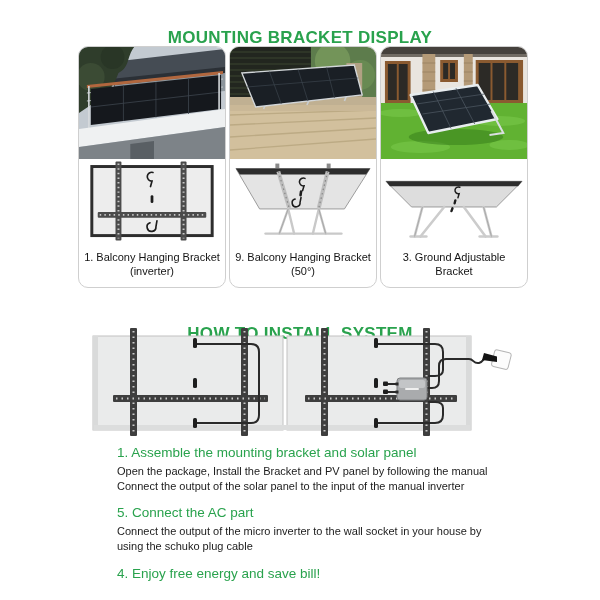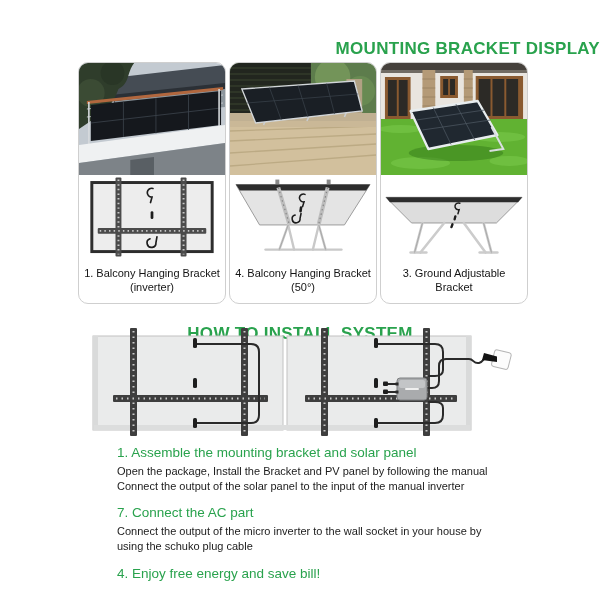--- a/index.html
+++ b/index.html
@@ -4,23 +4,23 @@
 <style>
   html,body{margin:0;padding:0;}
   body{
     width:600px;height:600px;position:relative;background:#ffffff;
     font-family:"Liberation Sans", sans-serif;color:#1c1c1c;overflow:hidden;
   }
   .sec-title{
     position:absolute;left:0;width:600px;text-align:center;
     font-size:17px;font-weight:bold;color:#29a24d;letter-spacing:.3px;
   }
-  #title-mounting{top:28px;text-align:right;}
+  #title-mounting{top:17px;}
   #title-install{top:313px;}
-  .cards{position:absolute;top:62px;left:78px;width:450px;display:flex;gap:3px;}
+  .cards{position:absolute;top:46px;left:78px;width:450px;display:flex;gap:3px;}
   .card{
     width:148px;height:242px;box-sizing:border-box;background:#fff;
     border:1px solid #cfcfcf;border-radius:10px;overflow:hidden;
     display:flex;flex-direction:column;
   }
   .photo{height:112px;flex:none;}
   .photo svg{display:block;width:100%;height:100%;}
   .diagram{height:88px;flex:none;padding-top:2px;}
   .diagram svg{display:block;width:100%;height:100%;}
   .caption{
@@ -172,21 +172,21 @@
           <line x1="90" y1="48" x2="97" y2="73"></line>
         </g>
         <g fill="none" stroke="#1d1d1d" stroke-width="1.6" stroke-linecap="round">
           <path d="M76,17 a4,4 0 1 0 -1,7.6 l-1.4,4.8"></path>
           <path d="M66,38 a4,4 0 1 0 5,3.4 l1,-5"></path>
         </g>
         <rect x="70.5" y="29" width="2.6" height="6.5" rx="1.3" fill="#1d1d1d" transform="rotate(8 72 32)"></rect>
       </svg>
     </div>
     <div class="caption">
-      <div>4. Balcony Hanging Bracket</div>
+      <div>9. Balcony Hanging Bracket</div>
       <div>(50°)</div>
     </div>
   </div>
 
   <div class="card">
     <div class="photo">
       <svg viewBox="0 0 148 112" preserveAspectRatio="none">
         <rect width="148" height="58" fill="#e9e5df"></rect>
         <rect width="148" height="7" fill="#45413c"></rect>
         <rect y="7" width="148" height="3" fill="#716b63"></rect>
@@ -327,16 +327,16 @@
       <rect x="408" y="25" width="17" height="17" rx="2.5" fill="#fcfcfc" stroke="#b5b5b5" transform="rotate(14 416 33)"></rect>
       <polygon points="399,27 412,30.5 412,36 397,34" fill="#141414"></polygon>
     </g>
   </svg>
 </div>
 
 <div class="steps">
   <div class="step-heading">1. Assemble the mounting bracket and solar panel</div>
   <div class="step-body">Open the package, Install the Bracket and PV panel by following the manual</div>
   <div class="step-body">Connect the output of the solar panel to the input of the manual inverter</div>
-  <div class="step-heading">7. Connect the AC part</div>
+  <div class="step-heading">5. Connect the AC part</div>
   <div class="step-body">Connect the output of the micro inverter to the wall socket in your house by using the schuko plug cable</div>
   <div class="step-heading">4. Enjoy free energy and save bill!</div>
 </div>
 
 </body></html>

